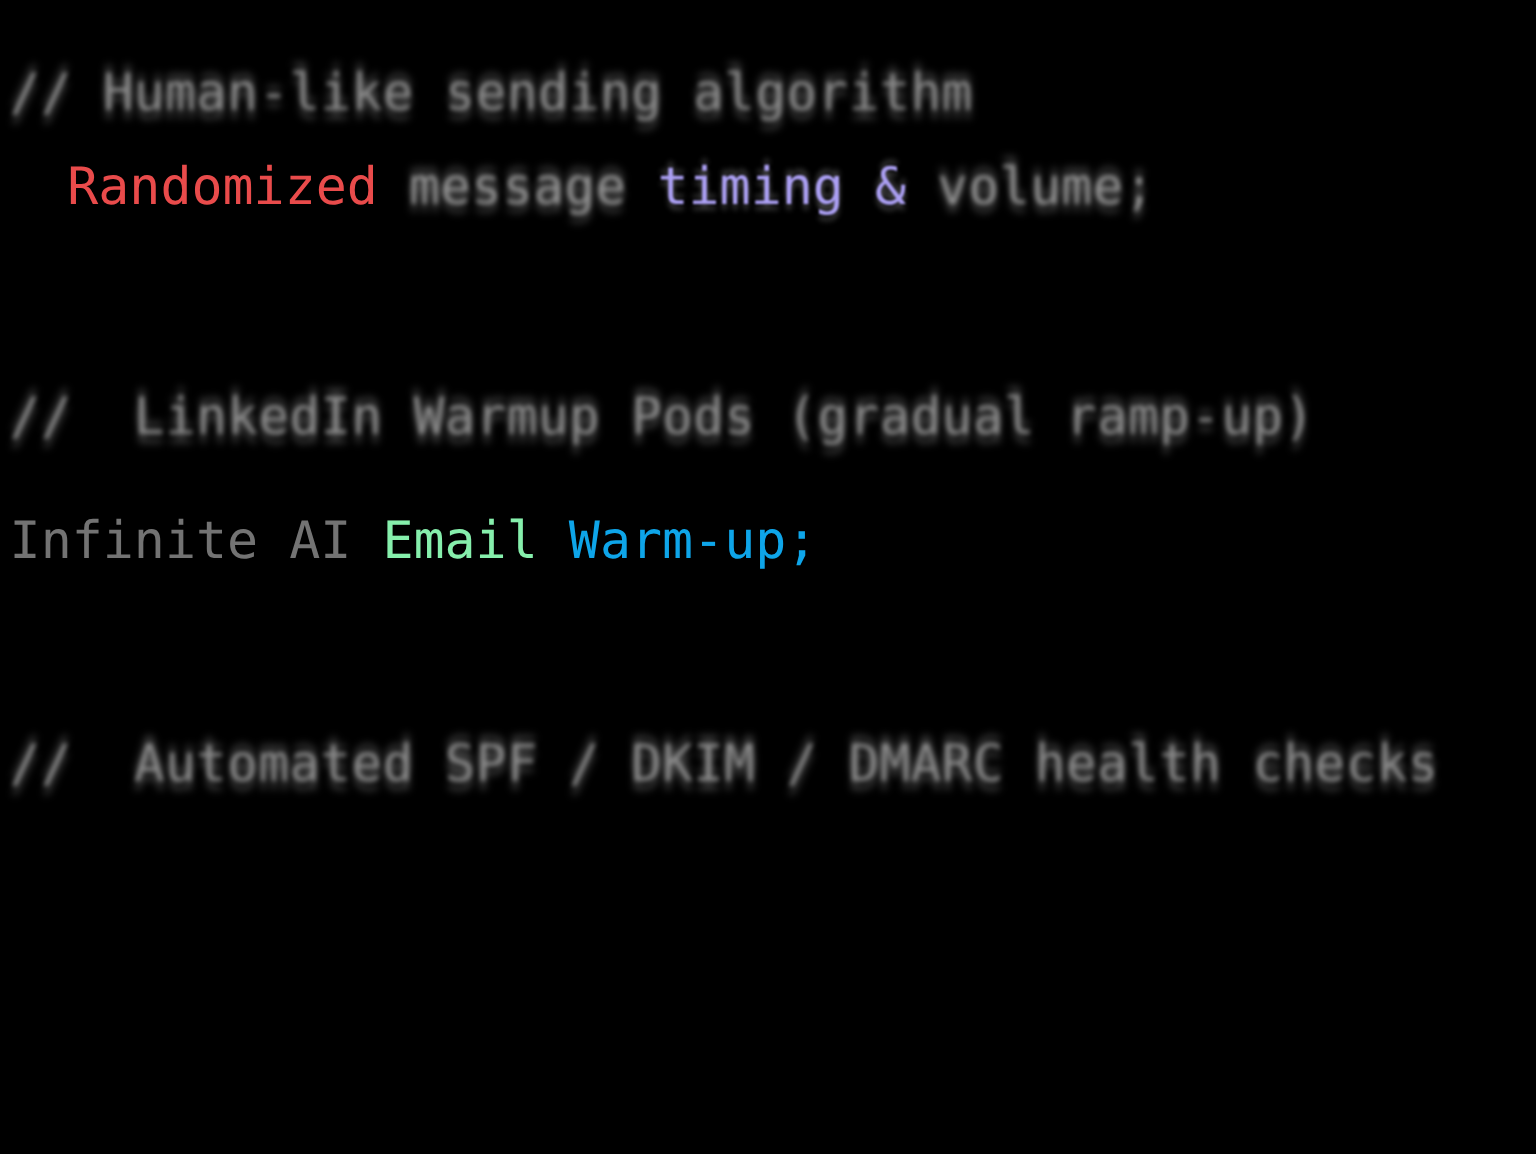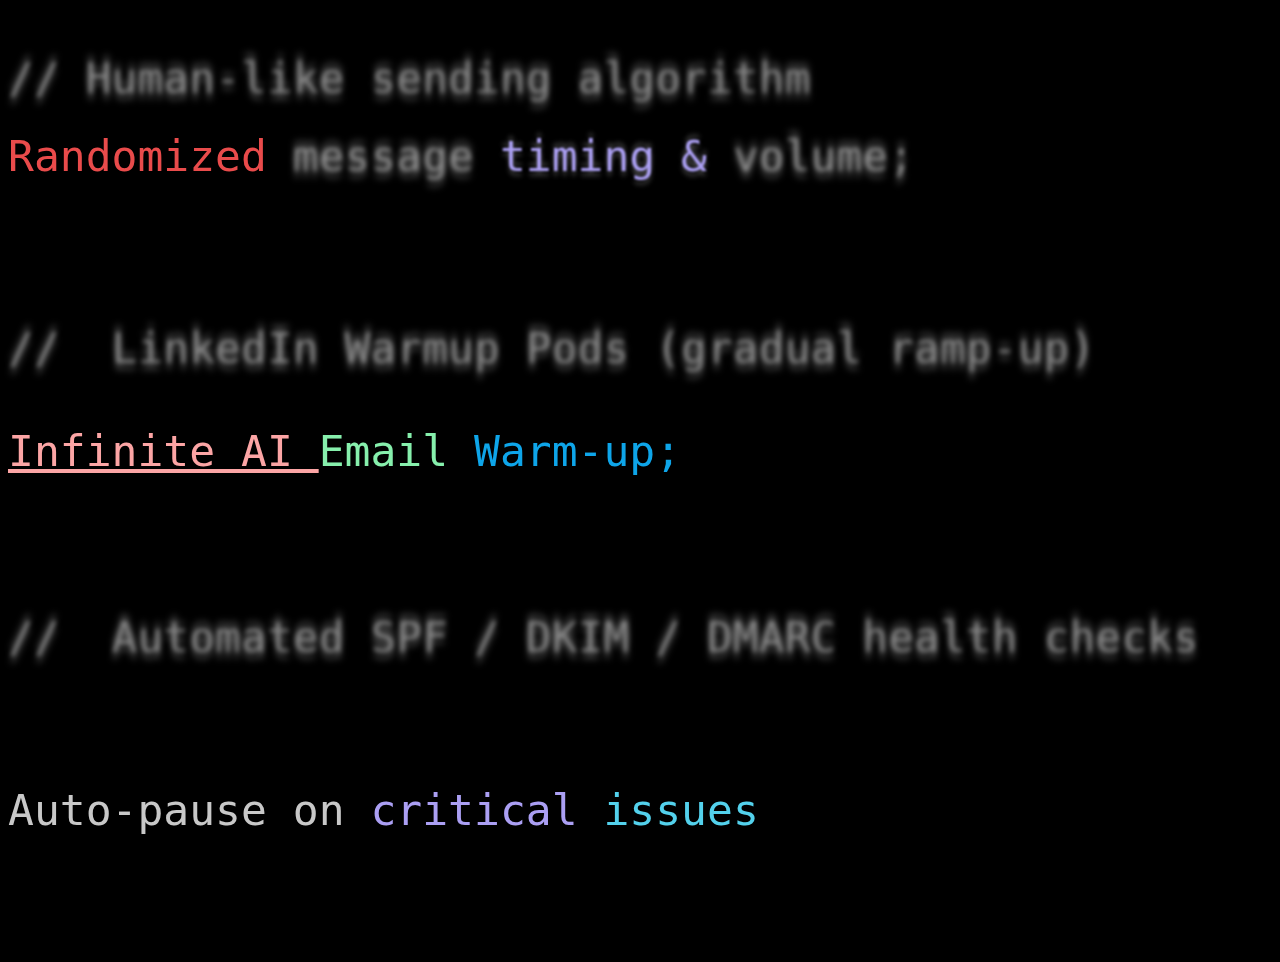--- a/index.html
+++ b/index.html
@@ -30,30 +30,29 @@
   .seg {
     display: inline-block;
     white-space: pre;
   }
   
   .blur-none  { filter: none; }
   .blur-light { filter: blur(1.1px); text-shadow: 0 -5px 4px rgba(160,160,160,0.35), 0 5px 4px rgba(160,160,160,0.35); }
   .blur-heavy { filter: blur(2.4px); text-shadow: 0 -7px 5px rgba(150,150,150,0.45), 0 7px 5px rgba(150,150,150,0.45); }
   
   .pos-0 { top: 48px; }
-  .pos-1 { top: 126px; }
+  .pos-1 { top: 126px; margin-left: 48px; }
   .pos-2 { top: 318px; }
   .pos-3 { top: 421px; }
   .pos-4 { top: 607px; }
   .pos-5 { top: 700px; }
   .pos-6 { top: 780px; }
 </style>
 </head>
 <body style="background: rgb(0, 0, 0);">
 
 <div class="code-block">
     <div class="code-line pos-0"><span class="seg blur-heavy" style="color: rgb(141, 141, 141);">// Human-like sending algorithm</span></div>
     <div class="code-line pos-1"><span class="seg blur-none" style="color: rgb(233, 75, 75);">Randomized </span><span class="seg blur-heavy" style="color: rgb(151, 151, 151);">message </span><span class="seg blur-light" style="color: rgb(171, 159, 243);">timing &amp; </span><span class="seg blur-heavy" style="color: rgb(151, 151, 151);">volume;</span></div>
     <div class="code-line pos-2"><span class="seg blur-heavy" style="color: rgb(141, 141, 141);">//  LinkedIn Warmup Pods (gradual ramp-up)</span></div>
-    <div class="code-line pos-3"><span class="seg blur-none" style="color: #fca5a5; text-decoration: underline;">Infinite AI </span><span class="seg blur-none" style="color: #86efac;">Email</span><span class="seg blur-none" style="color: rgb(200, 200, 200);"> </span><span class="seg blur-none" style="color: #0ea5e9;">Warm-up;</span></div>
+    <div class="code-line pos-3"><span class="seg blur-none" style="color: #737373;">Infinite AI </span><span class="seg blur-none" style="color: #86efac;">Email</span><span class="seg blur-none" style="color: rgb(200, 200, 200);"> </span><span class="seg blur-none" style="color: #0ea5e9;">Warm-up;</span></div>
     <div class="code-line pos-4"><span class="seg blur-heavy" style="color: rgb(141, 141, 141);">//  Automated SPF / DKIM / DMARC health checks</span></div>
-    <div class="code-line pos-6"><span class="seg blur-none" style="color: rgb(200, 200, 200);">Auto-pause on </span><span class="seg blur-none" style="color: rgb(171, 159, 243);">critical</span><span class="seg blur-none" style="color: rgb(200, 200, 200);"> </span><span class="seg blur-none" style="color: rgb(83, 209, 236);">issues</span></div>
   </div>
 
 </body></html>

